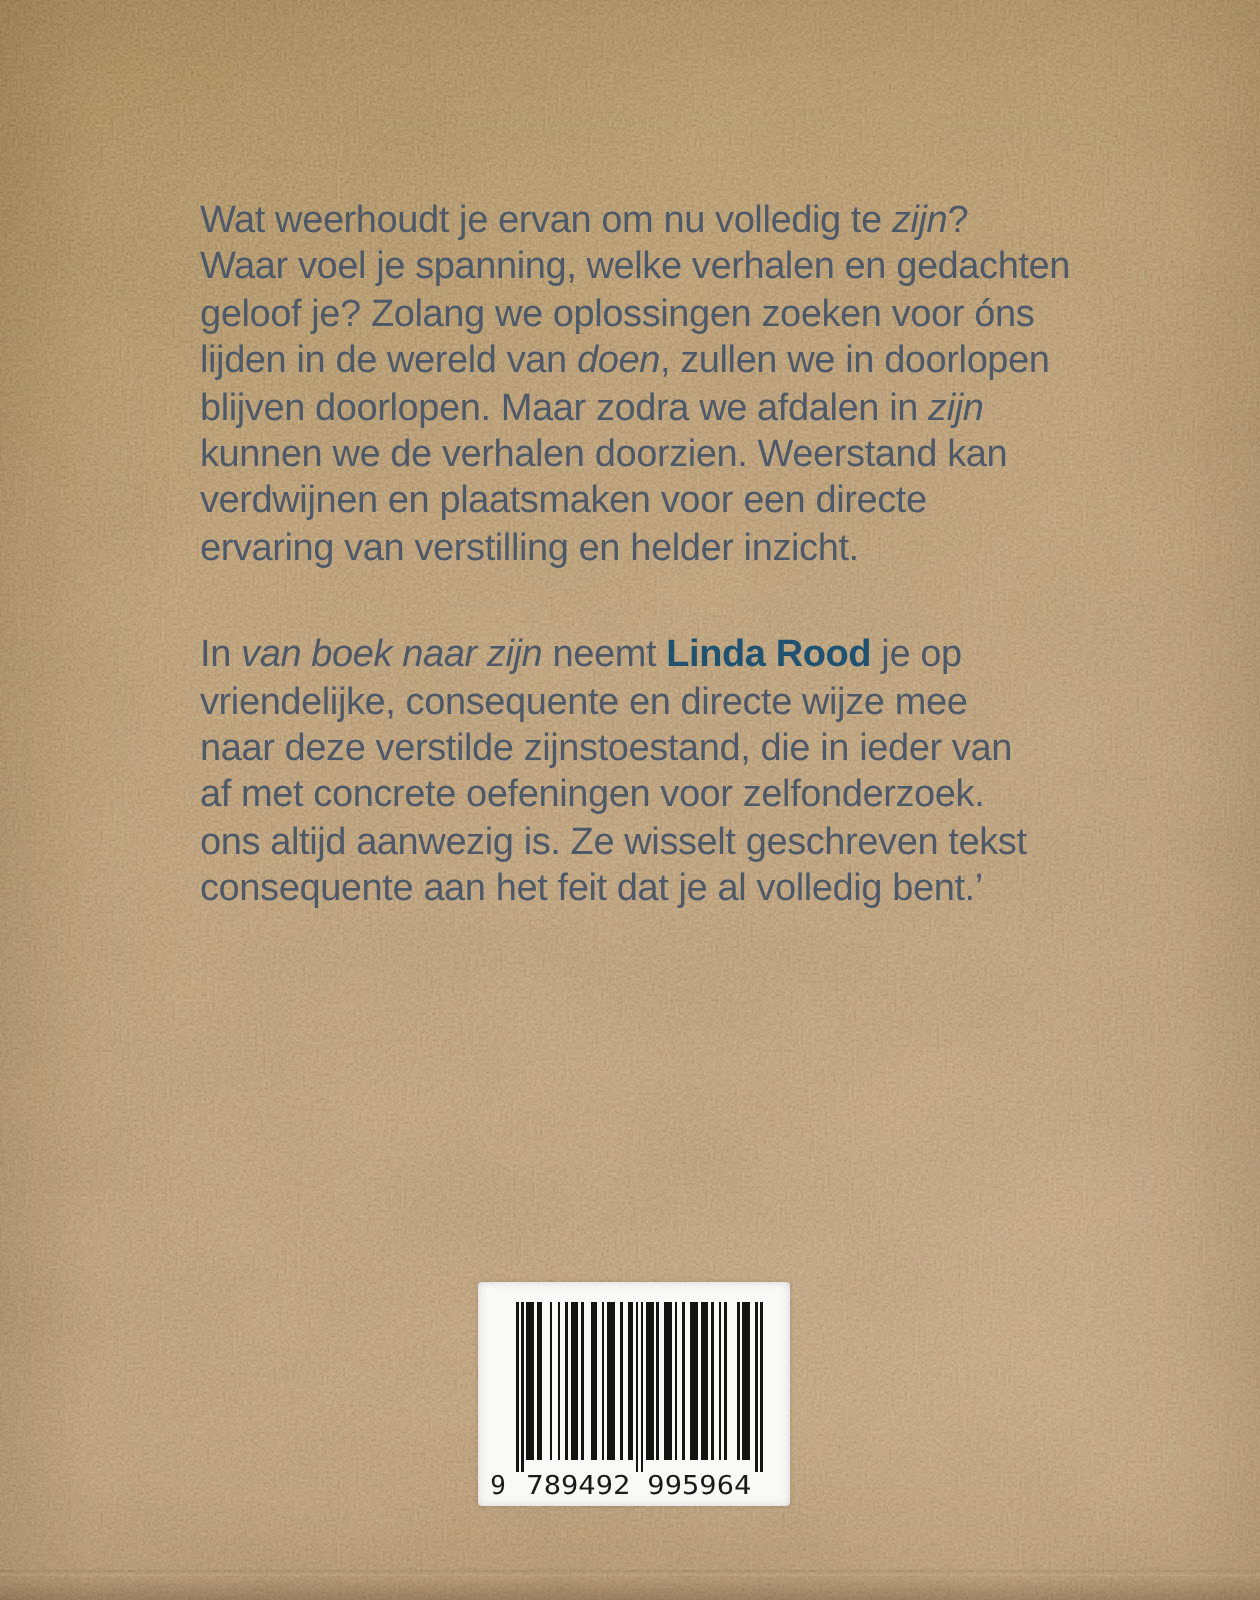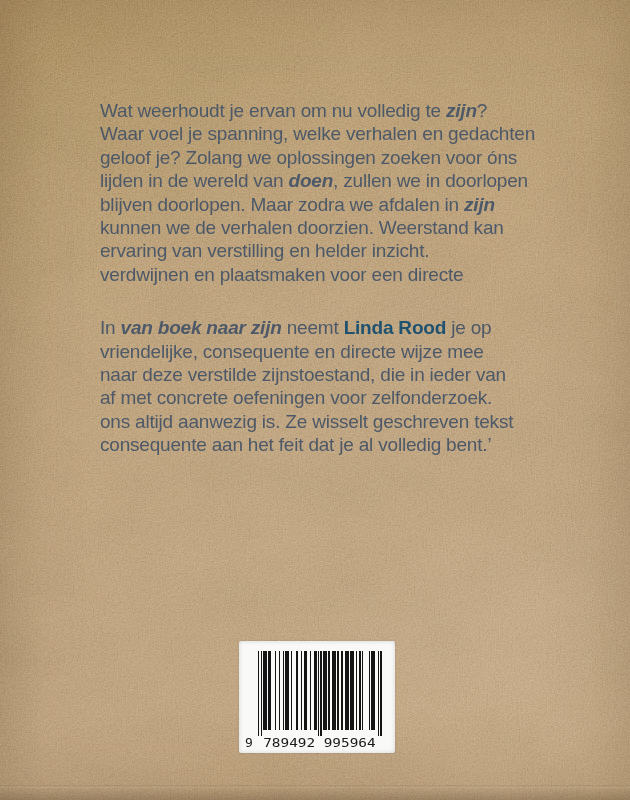--- a/index.html
+++ b/index.html
@@ -39,21 +39,21 @@
   
   .text-block{
     position:absolute;left:100px;top:99px;width:480px;
     color:var(--ink,#4d5968);
     font:19px/23.4px "Liberation Sans",sans-serif;
     letter-spacing:-0.2px;
   }
   .text-block p{margin:0;}
   .text-block p + p{margin-top:30px;}
   .line{display:block;white-space:nowrap;}
-  .it{font-style:italic;font-weight:bold;}
+  .it{font-style:italic;}
   .author{font-weight:bold;color:var(--author-ink,#1f5270);}
   
   .barcode-label{
     position:absolute;left:239px;top:641px;width:156px;height:112px;
     background:var(--label,#f9f9f7);
     border-radius:2px;
     box-shadow: inset 0 0 4px rgba(110,120,135,.28), 0 0 2px rgba(80,65,45,.25);
   }
   .barcode-label svg{display:block;width:156px;height:112px;}
   .bcd{
@@ -95,22 +95,22 @@
   <div class="bottom-edge"></div>
 
   <div class="text-block">
     <p>
         <span class="line"><span>Wat weerhoudt je ervan om nu volledig te </span><span class="it">zijn</span><span>?</span></span>
         <span class="line"><span>Waar voel je spanning, welke verhalen en gedachten</span></span>
         <span class="line"><span>geloof je? Zolang we oplossingen zoeken voor óns</span></span>
         <span class="line"><span>lijden in de wereld van </span><span class="it">doen</span><span>, zullen we in doorlopen</span></span>
         <span class="line"><span>blijven doorlopen. Maar zodra we afdalen in </span><span class="it">zijn</span></span>
         <span class="line"><span>kunnen we de verhalen doorzien. Weerstand kan</span></span>
+        <span class="line"><span>verdwijnen en plaatsmaken voor een directe</span></span>
         <span class="line"><span>ervaring van verstilling en helder inzicht.</span></span>
-        <span class="line"><span>verdwijnen en plaatsmaken voor een directe</span></span>
       </p>
     <p>
         <span class="line"><span>In </span><span class="it">van boek naar zijn</span><span> neemt </span><span class="author">Linda Rood</span><span> je op</span></span>
         <span class="line"><span>vriendelijke, consequente en directe wijze mee</span></span>
         <span class="line"><span>naar deze verstilde zijnstoestand, die in ieder van</span></span>
         <span class="line"><span>af met concrete oefeningen voor zelfonderzoek.</span></span>
         <span class="line"><span>ons altijd aanwezig is. Ze wisselt geschreven tekst</span></span>
         <span class="line"><span>consequente aan het feit dat je al volledig bent.’</span></span>
       </p>
   </div>

